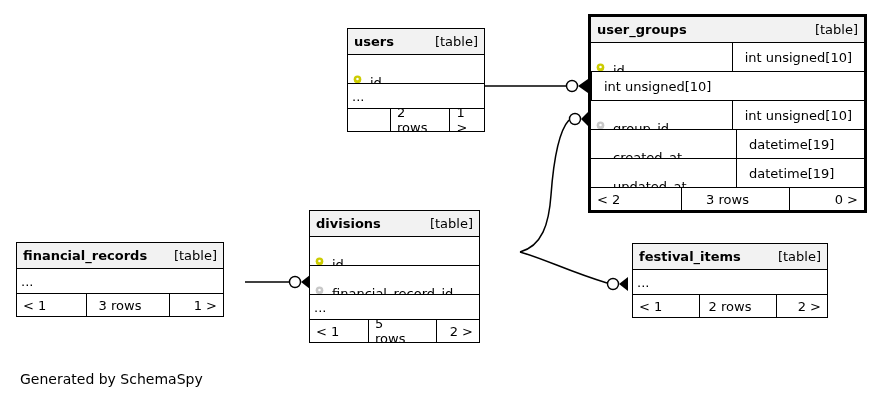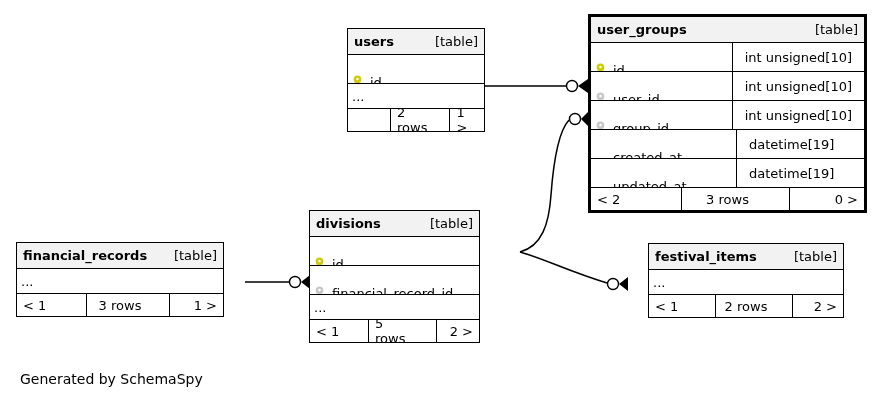--- a/index.html
+++ b/index.html
@@ -113,32 +113,20 @@
               <rect x="4.9" y="8.2" width="2.2" height="10" fill="currentColor"></rect>
               <rect x="7" y="13" width="2.4" height="1.7" fill="currentColor"></rect>
               <rect x="7" y="15.8" width="2.4" height="1.7" fill="currentColor"></rect>
             </svg>
         </span>
         <span>id</span>
       </div>
       <div class="type-cell">int unsigned[10]</div>
     </div>
     <div class="col-row">
-      <div class="name-cell">
-        <span class="icon-slot fk-icon">
-          <svg class="keysvg" width="11" height="18" viewBox="0 0 12 19">
-              <circle cx="6" cy="4.5" r="4.2" fill="currentColor"></circle>
-              <circle cx="6" cy="4" r="1.4" fill="#fff"></circle>
-              <rect x="4.9" y="8.2" width="2.2" height="10" fill="currentColor"></rect>
-              <rect x="7" y="13" width="2.4" height="1.7" fill="currentColor"></rect>
-              <rect x="7" y="15.8" width="2.4" height="1.7" fill="currentColor"></rect>
-            </svg>
-        </span>
-        <span>user_id</span>
-      </div>
       <div class="type-cell">int unsigned[10]</div>
     </div>
     <div class="col-row">
       <div class="name-cell">
         <span class="icon-slot fk-icon">
           <svg class="keysvg" width="11" height="18" viewBox="0 0 12 19">
               <circle cx="6" cy="4.5" r="4.2" fill="currentColor"></circle>
               <circle cx="6" cy="4" r="1.4" fill="#fff"></circle>
               <rect x="4.9" y="8.2" width="2.2" height="10" fill="currentColor"></rect>
               <rect x="7" y="13" width="2.4" height="1.7" fill="currentColor"></rect>
@@ -221,21 +209,21 @@
     <div class="dots-row">
       <span>...</span>
     </div>
     <div class="tfoot">
       <div class="fcell f-left">&lt; 1</div>
       <div class="fcell f-mid">3 rows</div>
       <div class="fcell f-right">1 &gt;</div>
     </div>
   </div>
 
-  <div class="dbtable" style="left:648px; top:243px; width:196px;text-align:right;">
+  <div class="dbtable" style="left:632px; top:243px; width:196px;text-align:right;">
     <div class="thead">
       <span class="tname">festival_items</span>
       <span class="ttag">[table]</span>
     </div>
     <div class="dots-row">
       <span>...</span>
     </div>
     <div class="tfoot">
       <div class="fcell f-left">&lt; 1</div>
       <div class="fcell f-mid">2 rows</div>

